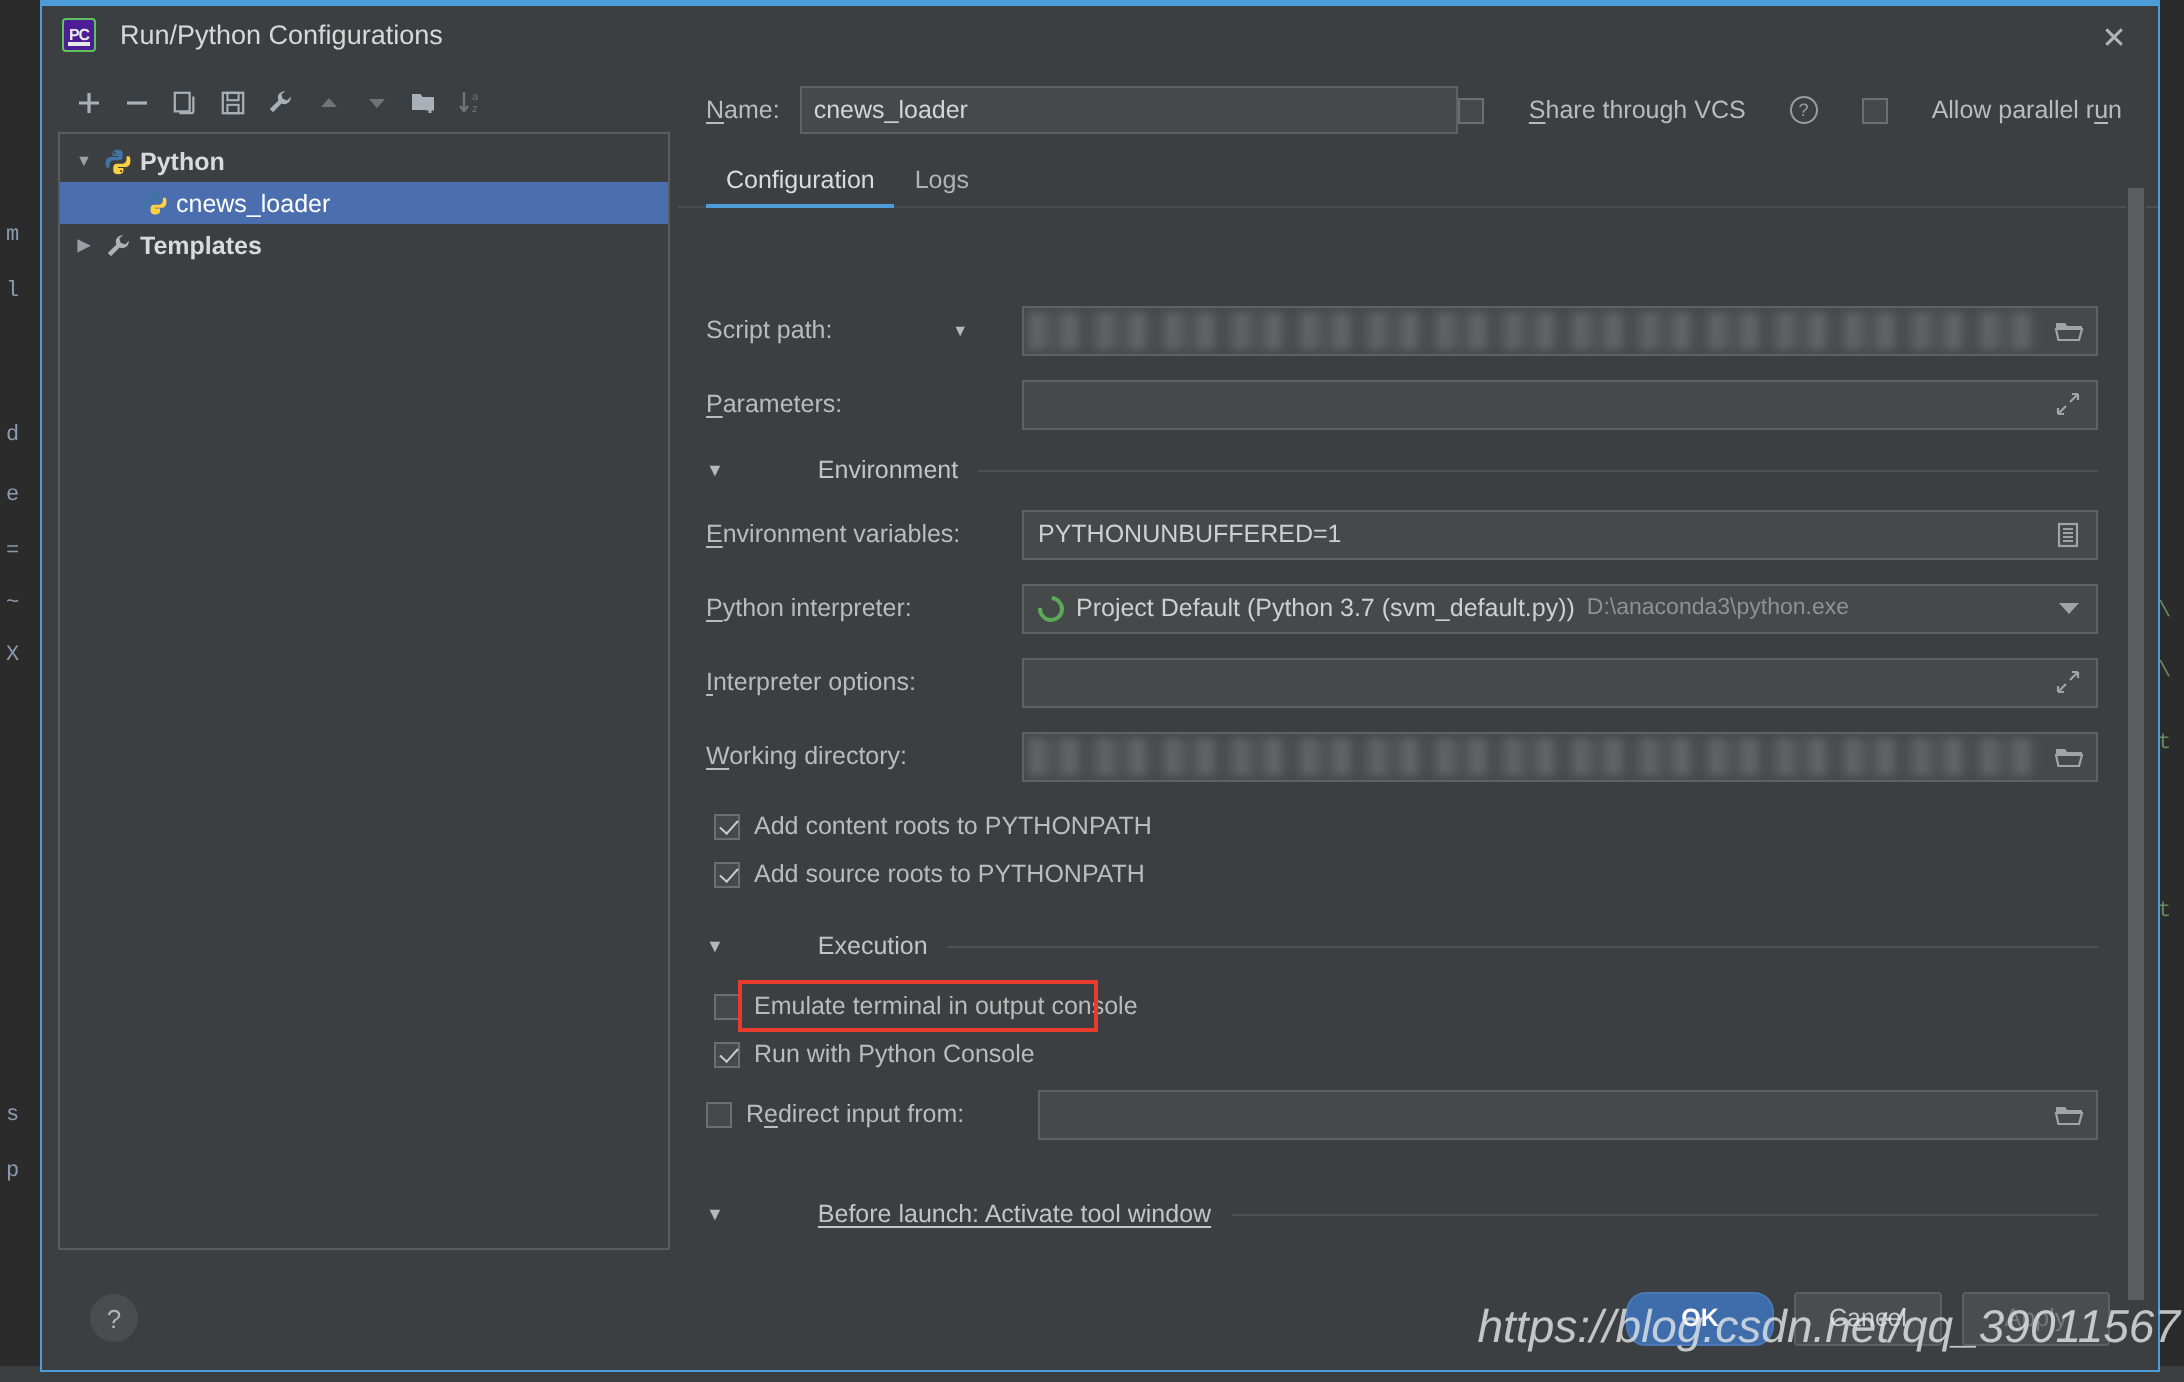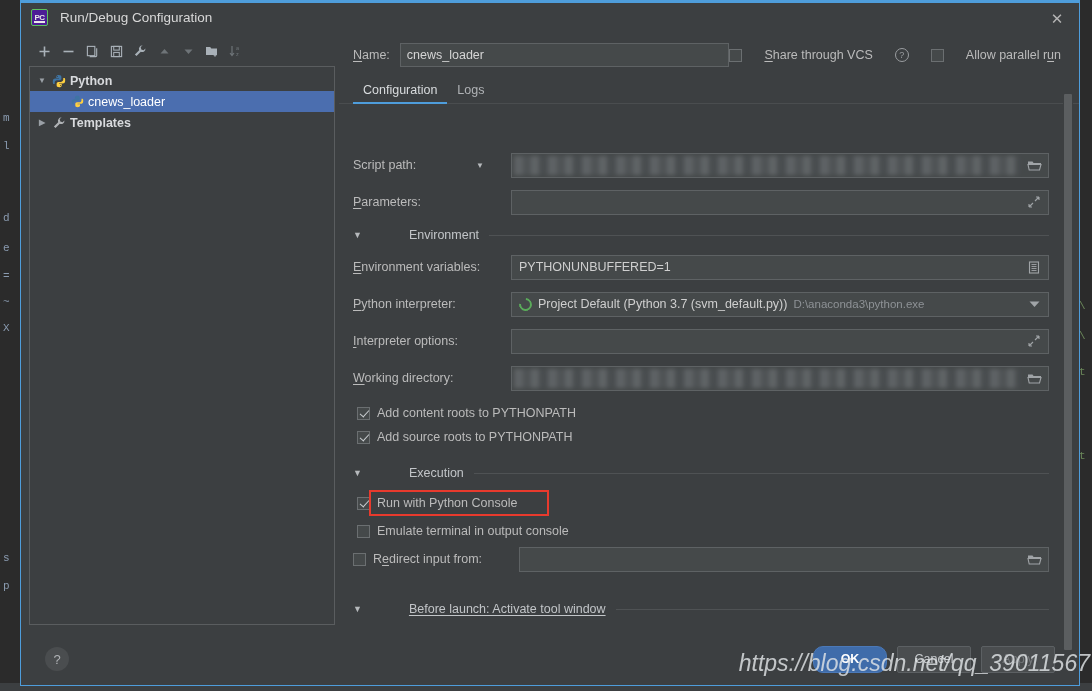--- a/index.html
+++ b/index.html
@@ -418,21 +418,21 @@
       <span class="glyph" style="top: 366px;">t</span>
       <span class="glyph" style="top: 450px;">t</span>
     </div>
   <div id="ide-bottom-strip"></div>
 </div>
 
 <div id="dialog">
 
   <div id="titlebar">
     <div class="pc-logo">PC</div>
-    <div id="title-text">Run/Debug Configuration</div>
+    <div id="title-text">Run/Python Configurations</div>
     <div id="close-btn">✕</div>
   </div>
 
   <div id="body-area">
 
     <div id="left-panel">
 
       <div id="left-toolbar">
         <div class="tb-btn">
           <svg width="13" height="13" viewBox="0 0 13 13">
@@ -648,27 +648,27 @@
             <div class="cbx checked"></div>
             <span class="cbx-lbl">Add source roots to PYTHONPATH</span>
           </div>
 
           <div class="sec-header" style="margin-top:16px;">
             <span class="sec-caret">▼</span>
             <span class="sec-title">Execution</span>
             <span class="sec-line"></span>
           </div>
 
+          <div class="cb-row">
+            <div class="cbx"></div>
+            <span class="cbx-lbl">Emulate terminal in output console</span>
+          </div>
           <div class="cb-row" style="margin-bottom:6px;">
             <div class="cbx checked"></div>
             <span class="cbx-lbl">Run with Python Console</span>
-          </div>
-          <div class="cb-row">
-            <div class="cbx"></div>
-            <span class="cbx-lbl">Emulate terminal in output console</span>
           </div>
 
           <div class="row" style="margin-top:4px;">
             <div class="lbl-col" style="width:166px;flex:0 0 166px;gap:7px;">
               <div class="cbx"></div>
               <span>R<span class="ul">e</span>direct input from:</span>
             </div>
             <div class="txtfield">
               <div class="field-btn">
                 <svg width="15" height="13" viewBox="0 0 15 13">

